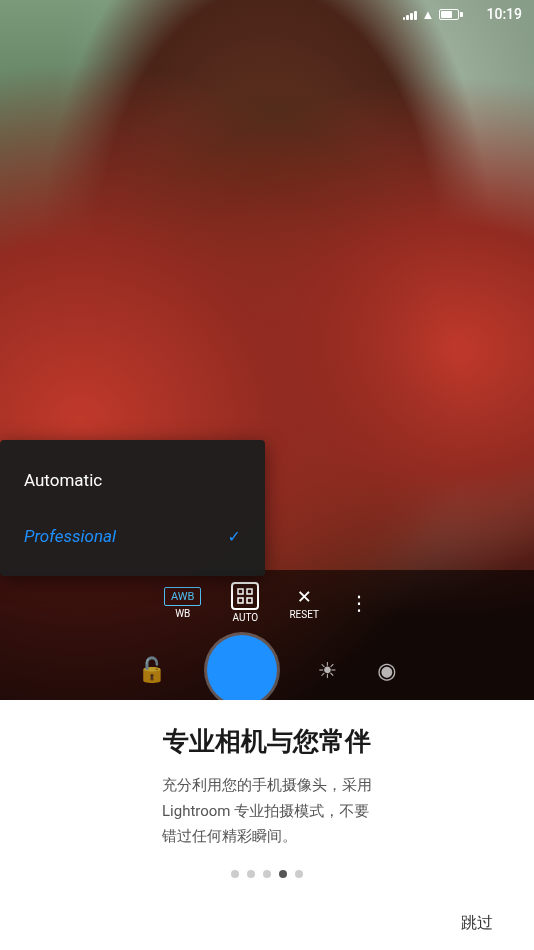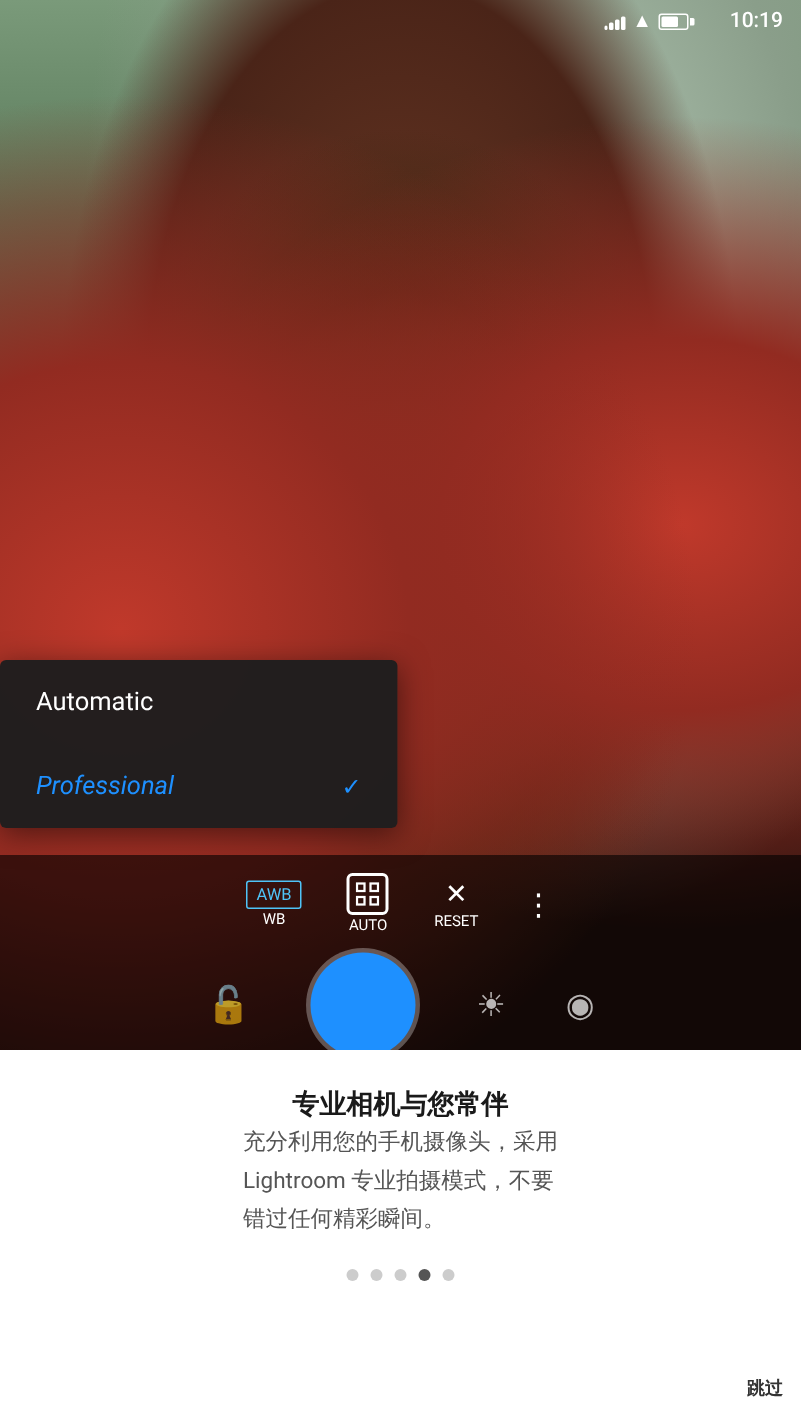--- a/index.html
+++ b/index.html
@@ -183,21 +183,21 @@
 
     
     .dropdown-menu {
       position: absolute;
       top: 440px;
       left: 0;
       width: 265px;
       background: rgba(30, 30, 30, 0.97);
       border-radius: 4px;
       z-index: 50;
-      padding: 0 0;
+      padding: 12px 0;
       box-shadow: 0 4px 20px rgba(0,0,0,0.5);
     }
 
     .dropdown-item {
       display: flex;
       align-items: center;
       justify-content: space-between;
       padding: 18px 24px;
       cursor: pointer;
     }
@@ -225,24 +225,24 @@
       right: 0;
       height: 250px;
       background: white;
       display: flex;
       flex-direction: column;
       align-items: center;
       padding: 24px 30px 20px 30px;
     }
 
     .content-title {
-      font-size: 18px;
+      font-size: 26px;
       font-weight: 600;
       color: #1a1a1a;
-      margin-bottom: 1px;
+      margin-bottom: 14px;
       text-align: center;
     }
 
     .content-description {
       font-size: 15px;
       color: #555;
       line-height: 1.7;
       margin-bottom: 20px;
     }
 
@@ -259,27 +259,27 @@
       background: #ccc;
     }
 
     .dot.active {
       background: #555;
     }
 
     .skip-btn {
       position: absolute;
       bottom: 16px;
-      right: 12px;
+      right: 41px;
       background: none;
       border: none;
-      font-size: 12px;
+      font-size: 16px;
       color: #333;
       cursor: pointer;
-      font-weight: 700;
+      font-weight: 400;
     }
 
     
     .signal-icon {
       width: 14px;
       height: 11px;
       display: inline-flex;
       align-items: flex-end;
       gap: 1.5px;
     }

